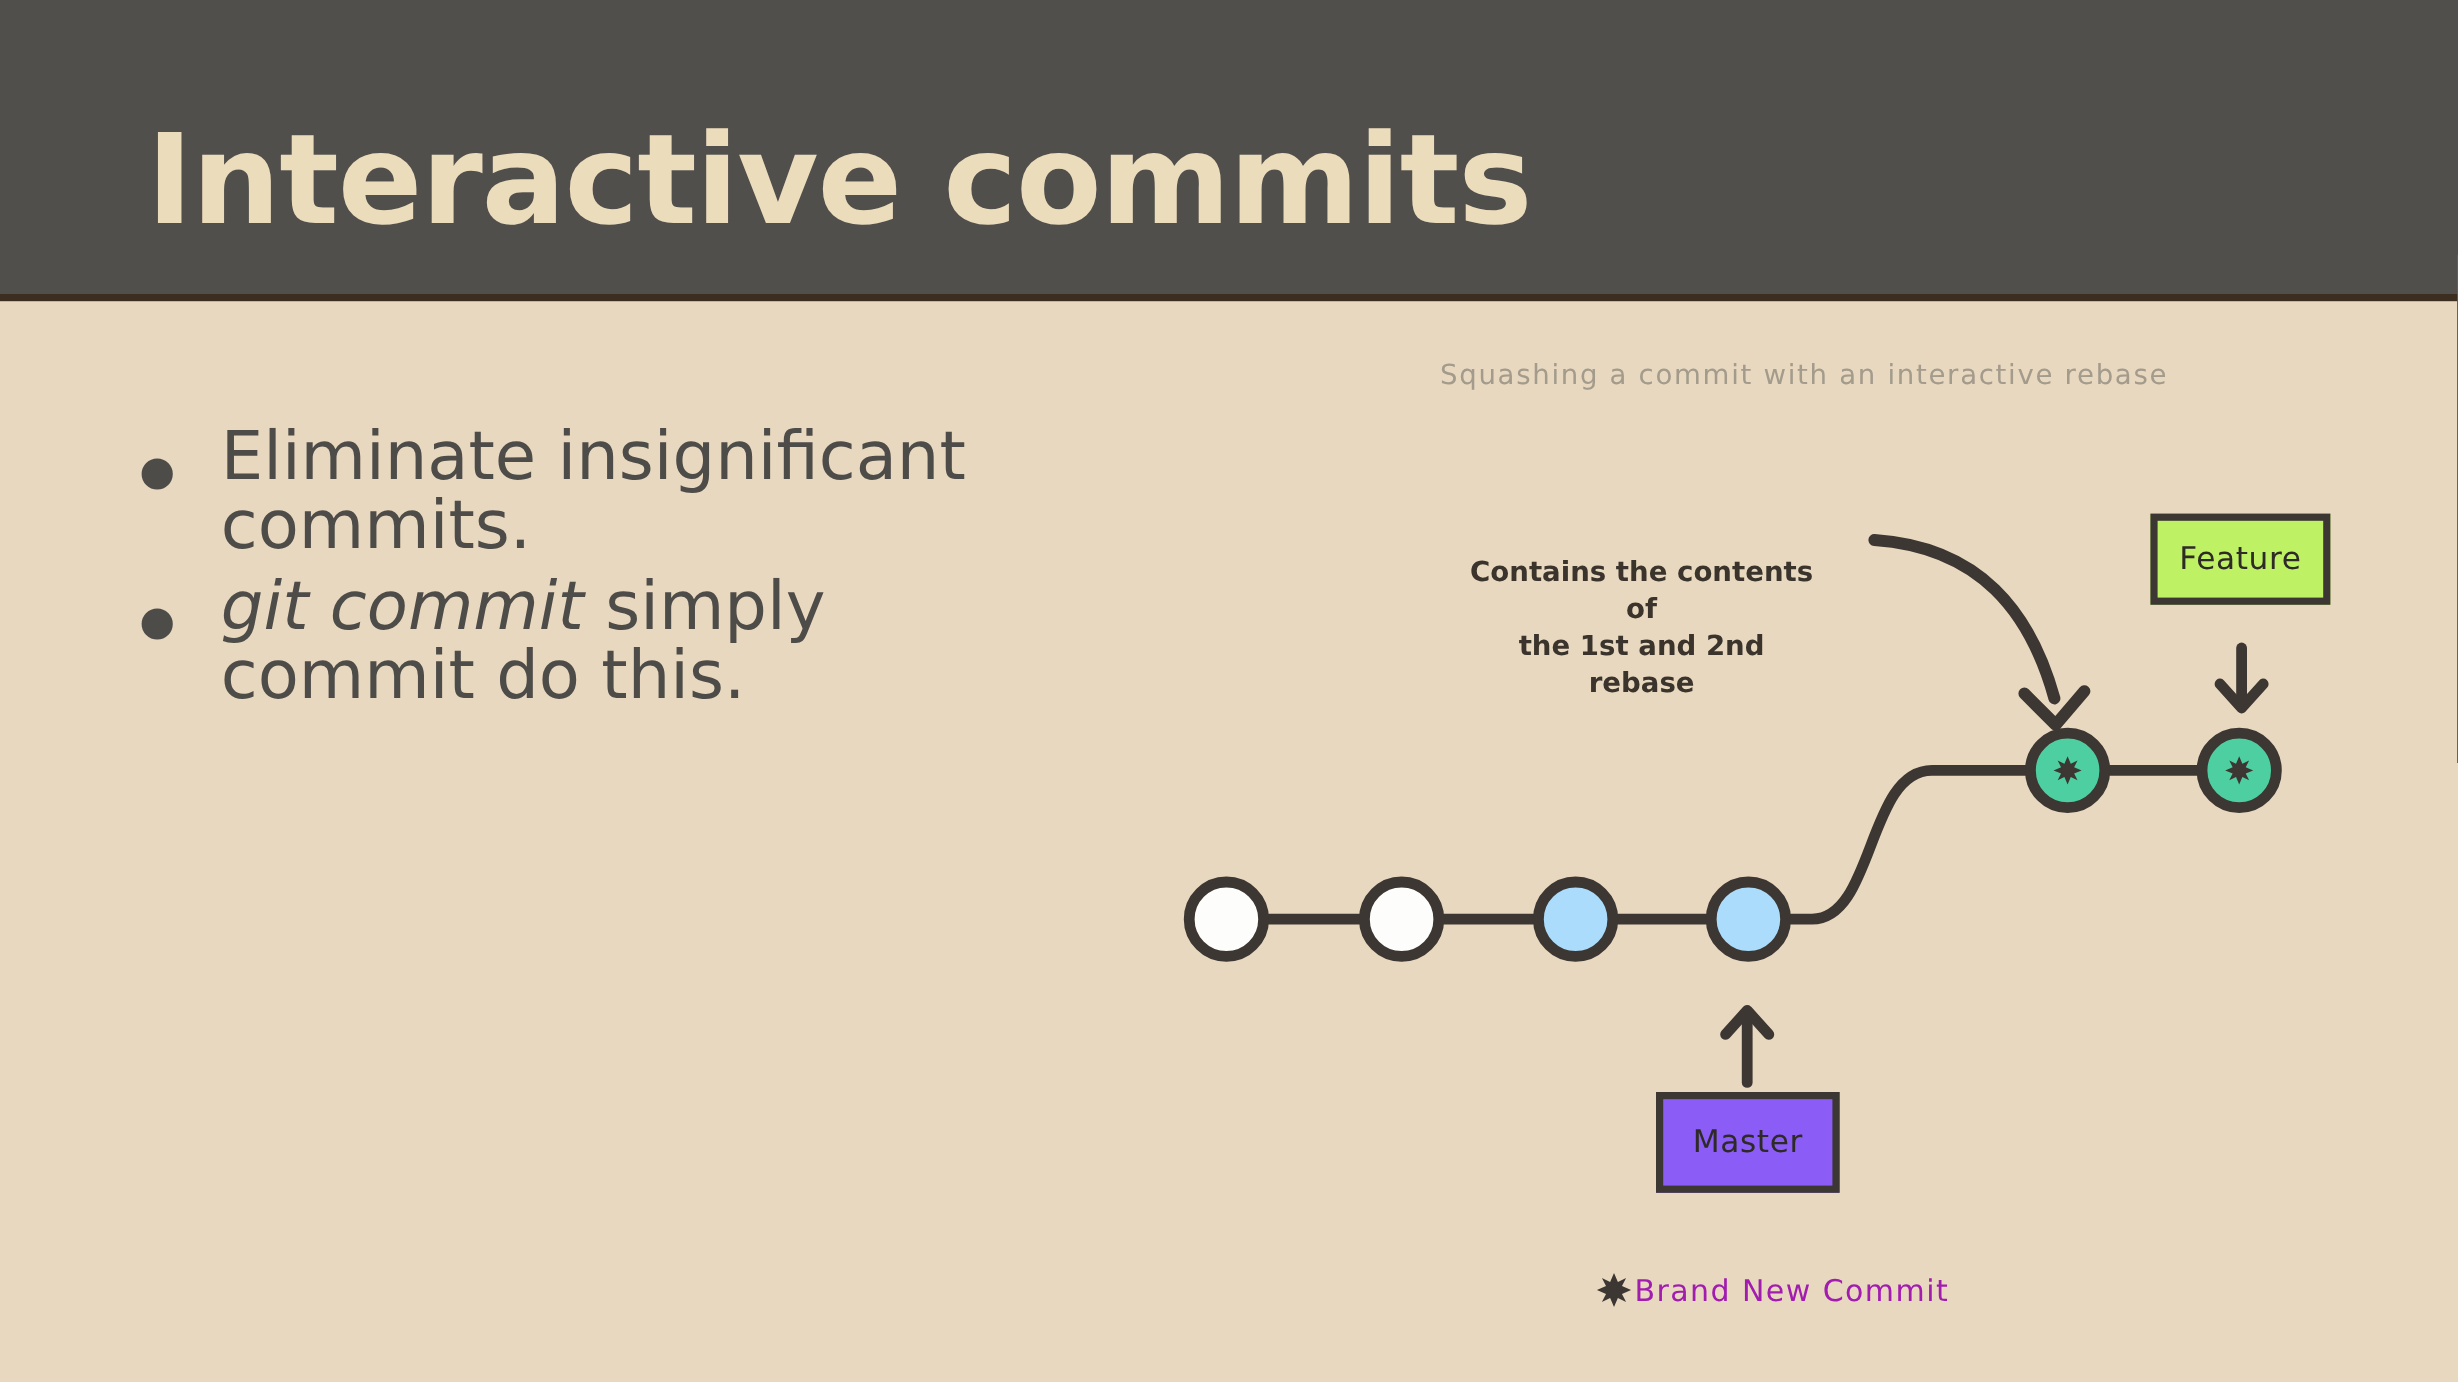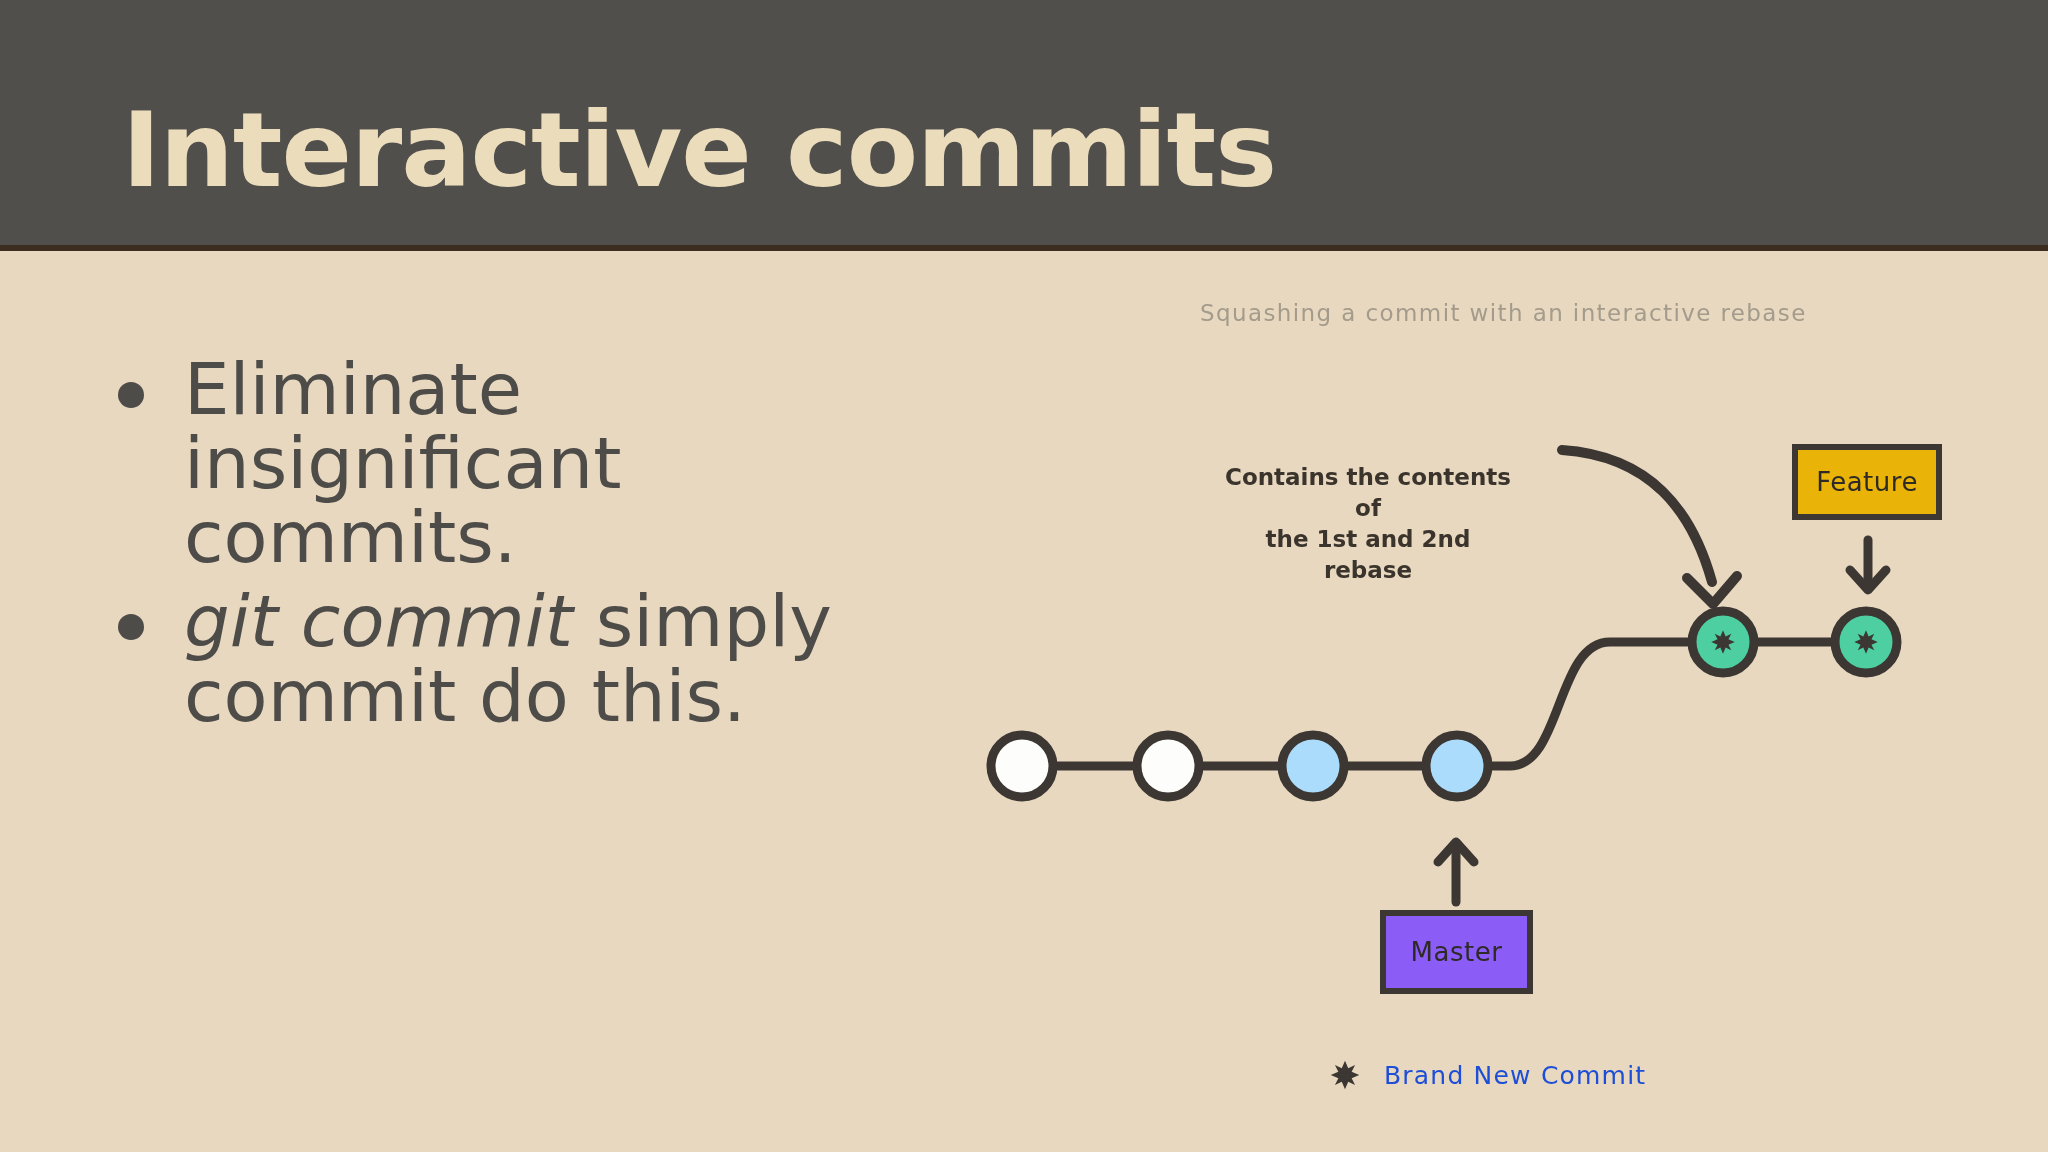--- a/index.html
+++ b/index.html
@@ -60,21 +60,21 @@
     width: 26px;
     height: 26px;
     border-radius: 50%;
     background: #4E4C49;
     flex: 0 0 auto;
     margin-top: 30px;
     margin-right: 40px;
   }
   .bullet-text {
     color: #4E4C49;
-    font-size: 72px;
+    font-size: 56px;
     line-height: 1.03;
     font-weight: 400;
   }
   .bullet-text .em {
     font-style: italic;
   }
 
   
   #diagram {
     position: absolute;
@@ -116,44 +116,43 @@
     border: 6px solid #3C3733;
     display: flex;
     align-items: center;
     justify-content: center;
     font-size: 26px;
     color: #2E2A26;
     letter-spacing: 0.5px;
   }
   #feature-box {
     left: 842px;
-    top: 184px;
+    top: 168px;
     width: 150px;
     height: 76px;
-    background: #eab308;
+    background: #bef264;
   }
   #master-box {
     left: 430px;
     top: 650px;
     width: 153px;
     height: 84px;
     background: #8b5cf6;
   }
   #legend {
     position: absolute;
     left: 378px;
     top: 798px;
     display: flex;
     align-items: center;
   }
   #legend-label {
-    margin-left: 22px;
     font-size: 25px;
     letter-spacing: 1.2px;
-    color: #1d4ed8;
+    color: #a21caf;
     white-space: nowrap;
   }
 </style>
 </head>
 <body>
 
 <div id="slide">
 
   <div id="header"></div>
   <div id="header-rule"></div>

